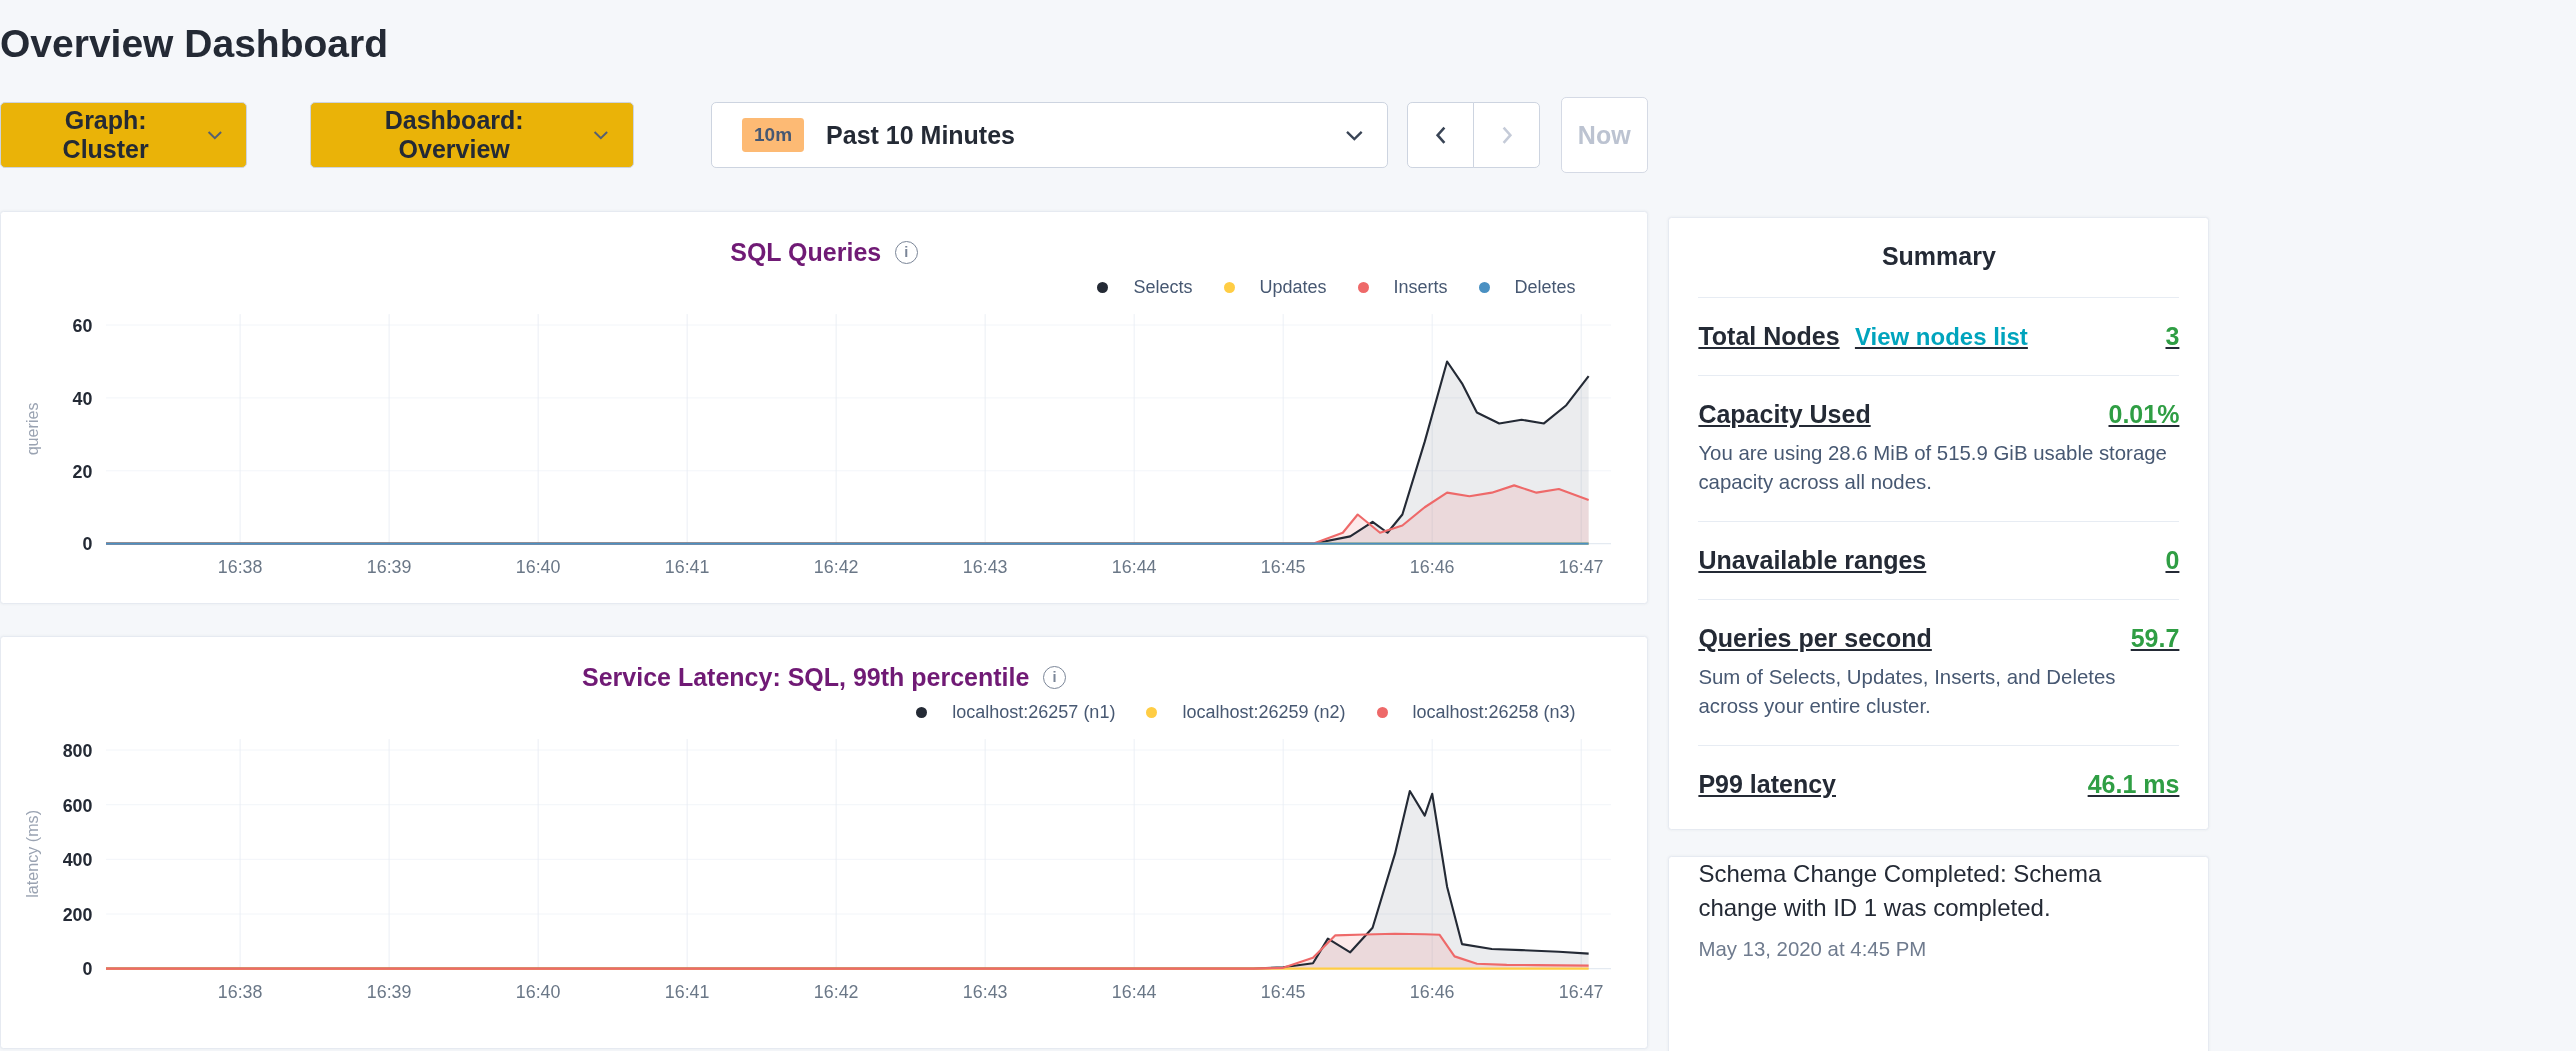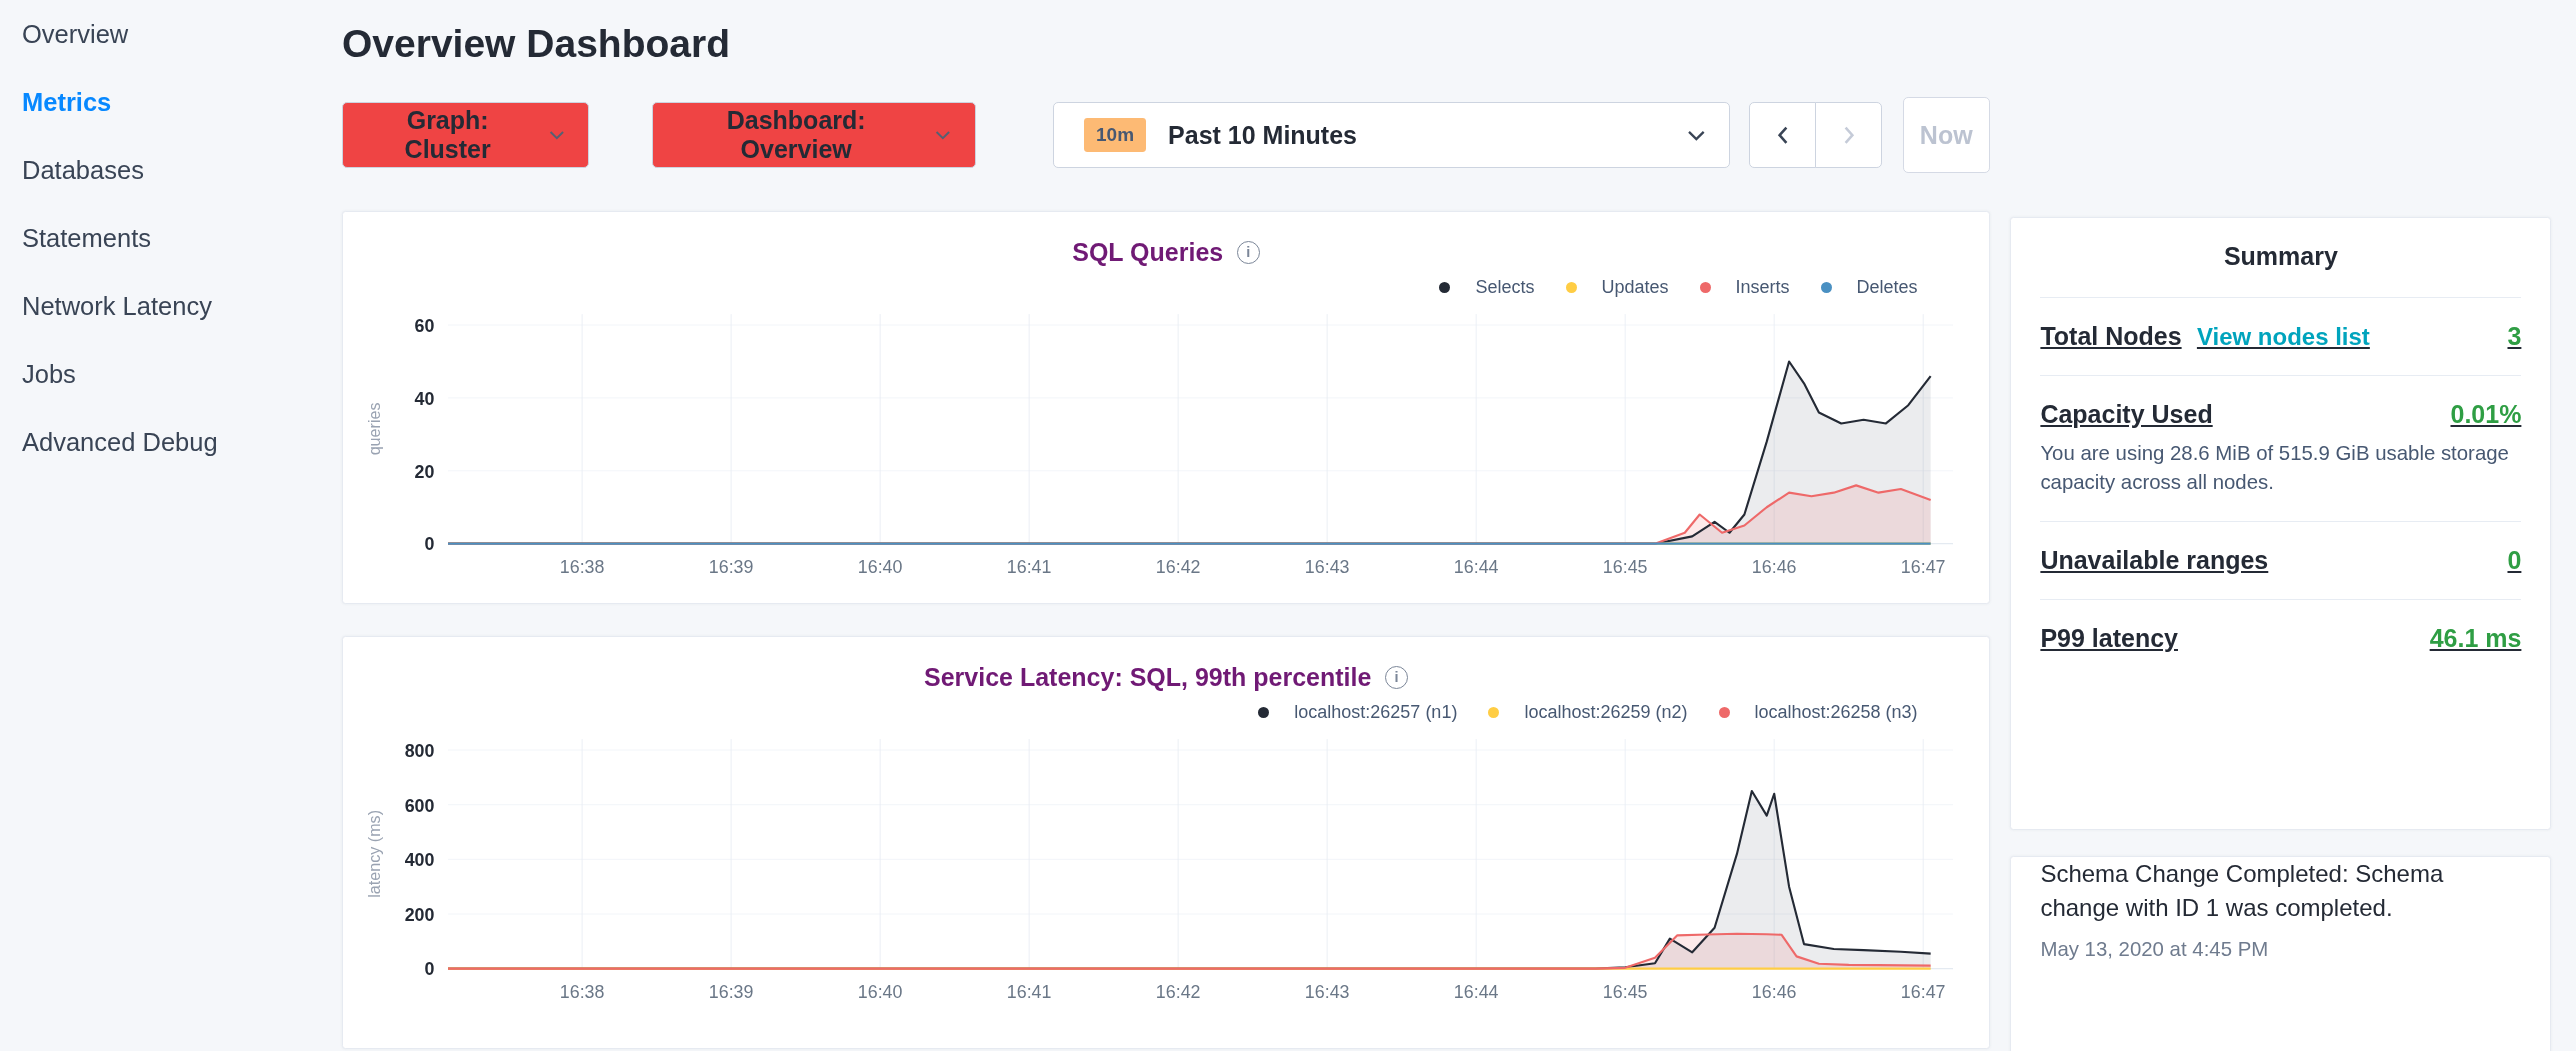--- a/index.html
+++ b/index.html
@@ -18,21 +18,21 @@
     font-size: 25.5px; color: #394455; cursor: pointer;
   }
   .nav-item.active { font-weight: 700; }
 
   
   .main { width: 1648px; flex: none; }
   .page-title { margin-top: 22px; font-size: 39px; font-weight: 700; color: #242a35; }
 
   .controls { display: flex; align-items: center; margin-top: 36px; height: 66px; }
   .dropdown-btn {
-    height: 66px; background: #ef4444; border: 0.9px solid #cdd4e0; border-radius: 5.1px;
+    height: 66px; background: #eab308; border: 0.9px solid #cdd4e0; border-radius: 5.1px;
     display: inline-flex; align-items: center; gap: 20.4px; padding: 0 24px;
     font-size: 25px; font-weight: 600; color: #242a35; cursor: pointer;
     font-family: "Liberation Sans", sans-serif;
   }
   .dd-graph { margin-right: 43px; }
   .dd-dash  { margin-right: 77px; margin-left: 20px; }
   .time-box {
     width: 725px; height: 66px; background: #fff; border: 0.9px solid #cdd4e0; border-radius: 5.1px;
     display: flex; align-items: center; gap: 22px; padding: 0 24px; cursor: pointer;
     font-family: "Liberation Sans", sans-serif;
@@ -97,29 +97,20 @@
   .srow-value { font-size: 25px; font-weight: 700; }
   .srow-desc { margin-top: 10.2px; font-size: 20.4px; line-height: 29px; color: #475872; font-weight: 400; }
   .event-msg { font-size: 24px; line-height: 34px; color: #242a35; }
   .event-time { margin-top: 13.6px; font-size: 20.4px; color: #6f7b8e; }
 </style>
 </head>
 <body>
 
 <div class="app">
 
-  <nav class="sidebar">
-    <div class="nav-item">Overview</div>
-    <div class="nav-item active" style="color: rgb(7, 136, 255);">Metrics</div>
-    <div class="nav-item">Databases</div>
-    <div class="nav-item">Statements</div>
-    <div class="nav-item">Network Latency</div>
-    <div class="nav-item">Jobs</div>
-    <div class="nav-item">Advanced Debug</div>
-  </nav>
 
   <main class="main">
     <h1 class="page-title">Overview Dashboard</h1>
 
     <div class="controls">
       <button class="dropdown-btn dd-graph">
         <span>Graph: Cluster</span>
         <svg class="chev" width="17" height="10.2" viewBox="0 0 20 12">
             <path d="M2 2 L10 10 L18 2" stroke="#566072" stroke-width="2.5" fill="none"></path>
           </svg>
@@ -303,20 +294,27 @@
         <p class="srow-desc">You are using 28.6 MiB of 515.9 GiB usable storage capacity across all nodes.</p>
       </div>
 
       <div class="srow">
         <div class="srow-top">
           <span class="srow-label">Unavailable ranges</span>
           <span class="srow-value" style="color: rgb(47, 158, 68);">0</span>
         </div>
       </div>
 
+      <div class="srow">
+        <div class="srow-top">
+          <span class="srow-label">Queries per second</span>
+          <span class="srow-value" style="color: rgb(47, 158, 68);">59.7</span>
+        </div>
+        <p class="srow-desc">Sum of Selects, Updates, Inserts, and Deletes across your entire cluster.</p>
+      </div>
 
       <div class="srow">
         <div class="srow-top">
           <span class="srow-label">P99 latency</span>
           <span class="srow-value" style="color: rgb(47, 158, 68);">46.1 ms</span>
         </div>
       </div>
     </section>
 
     <section class="side-panel events-panel">

